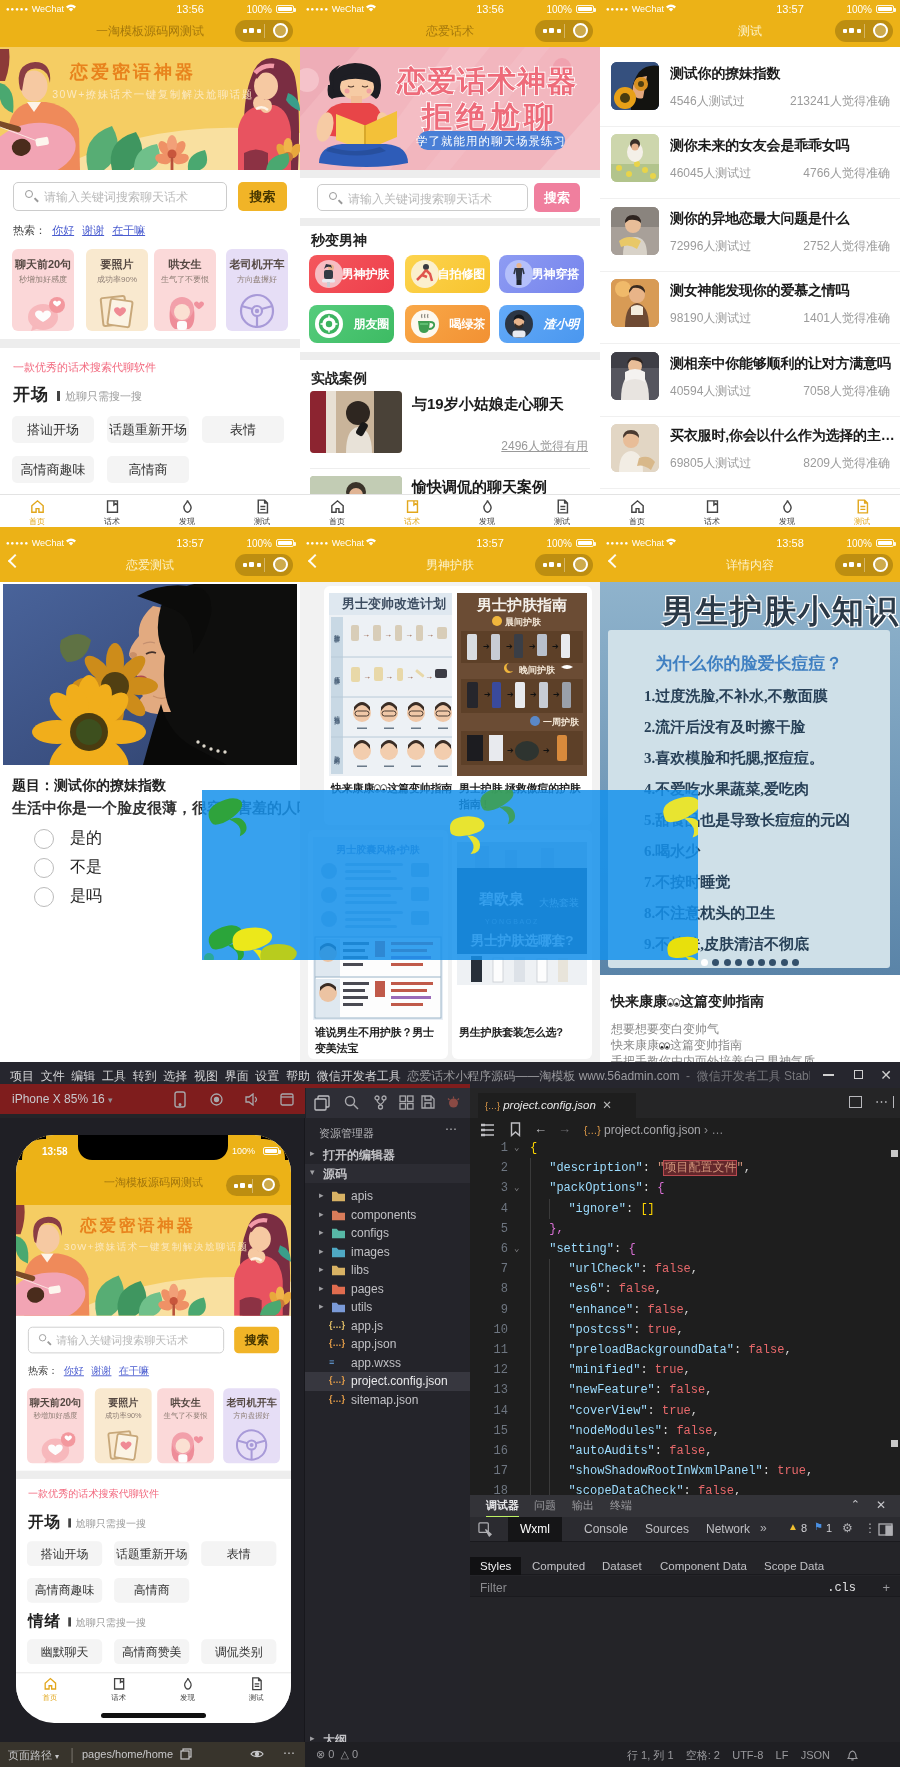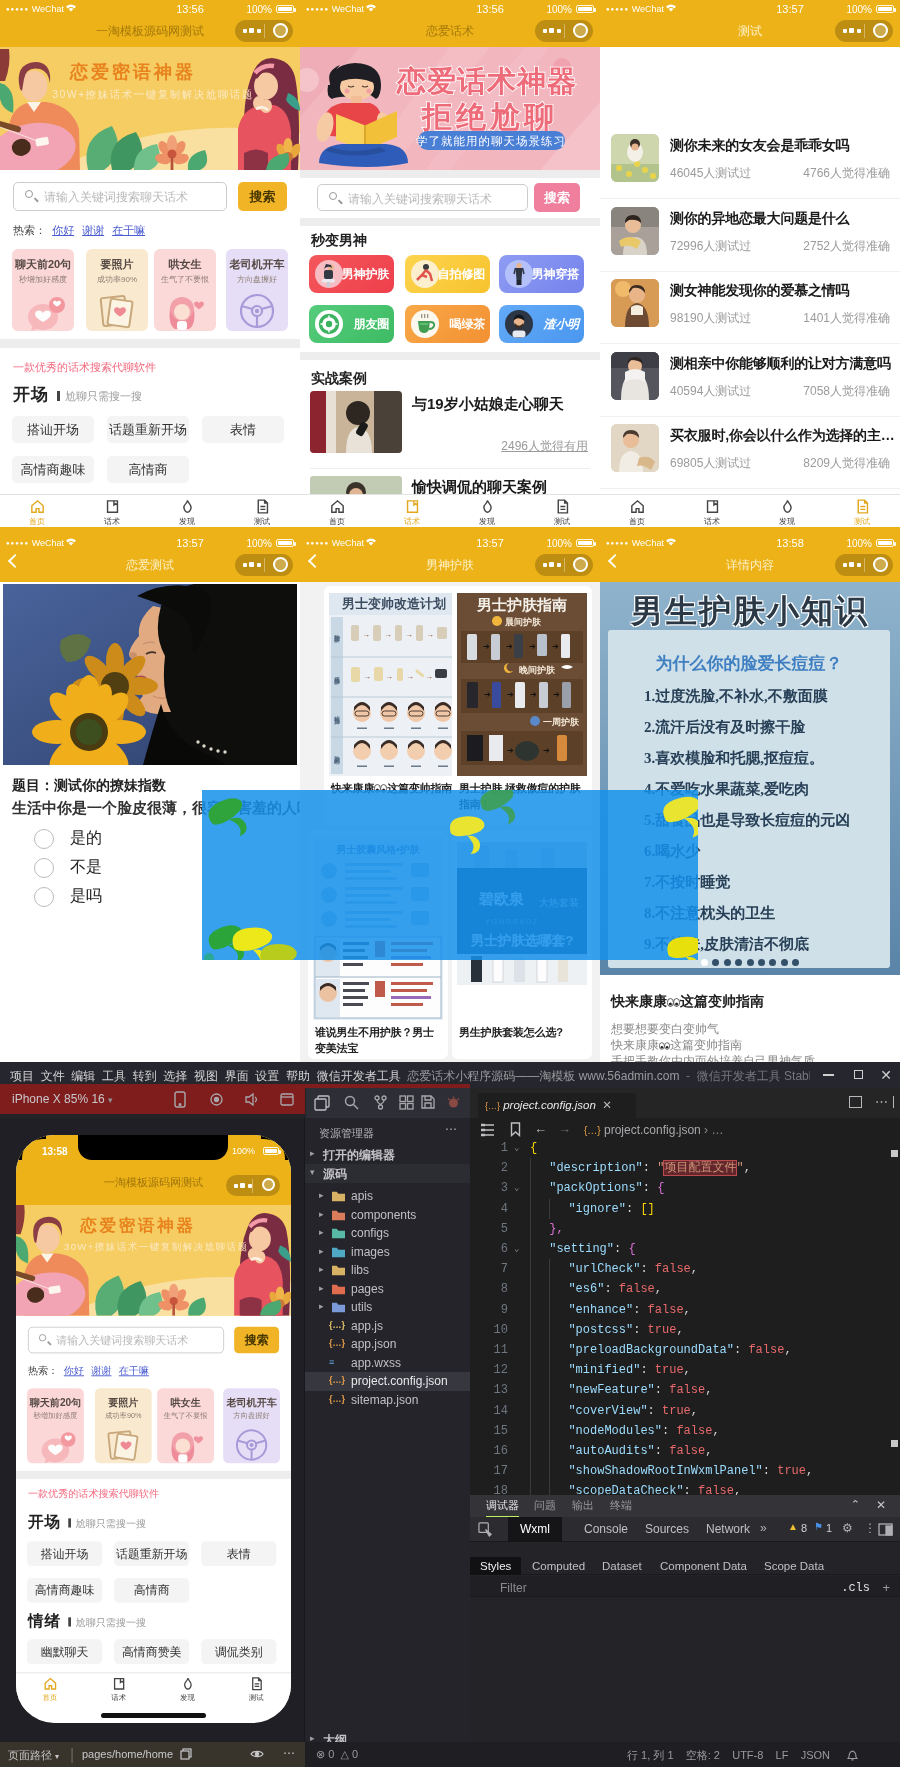--- a/index.html
+++ b/index.html
@@ -394,20 +394,35 @@
         <div class="caps">
           <div class="dots">
             <i></i>
             <i></i>
             <i></i>
           </div>
           <div class="div"></div>
           <div class="cir"></div>
         </div>
       </div>
+  <div class="titem" style="top:55px;">
+        <div class="th" style="background:#2e4a75;"><svg width="48" height="48" viewBox="0 0 48 48">
+            <rect width="48" height="48" fill="#35507e"></rect>
+            <path d="M48 4 L48 48 L20 48 Q18 24 28 10 Q36 2 48 4 Z" fill="#131310"></path>
+            <path d="M26 16 Q20 24 22 32 Q26 38 32 36 L36 14 Z" fill="#e2a87e"></path>
+            <g fill="#e8a018">
+              <circle cx="14" cy="36" r="11"></circle>
+            </g>
+            <circle cx="14" cy="36" r="5" fill="#4a3c10"></circle>
+            <circle cx="30" cy="22" r="7" fill="#d89020"></circle>
+            <circle cx="30" cy="22" r="3" fill="#503f10"></circle>
+          </svg></div>
+        <div class="tt">测试你的撩妹指数</div>
+        <div class="ts"><span>4546人测试过</span><span class="rr">213241人觉得准确</span></div>
+      </div>
   <div class="titem" style="top:127px;">
         <div class="th" style="background:#c8d4a8;"><svg width="48" height="48" viewBox="0 0 48 48">
             <rect width="48" height="48" fill="#cdd6ac"></rect>
             <rect y="30" width="48" height="18" fill="#b2c48c"></rect>
             <g fill="#e8d44a">
               <circle cx="8" cy="34" r="3"></circle>
               <circle cx="18" cy="40" r="3"></circle>
               <circle cx="34" cy="36" r="3"></circle>
               <circle cx="42" cy="42" r="3"></circle>
               <circle cx="26" cy="30" r="3"></circle>
@@ -826,21 +841,21 @@
           <div class="dots">
             <i></i>
             <i></i>
             <i></i>
           </div>
           <div class="div"></div>
           <div class="cir"></div>
         </div>
       </div>
   <div id="poster6" style="position:absolute;left:0px;top:55px;width:300px;height:393px;background:linear-gradient(180deg,#8fb3cc,#5a84a8);">
-    <div style="position:absolute;left:0;top:8px;width:100%;text-align:center;font-size:32px;font-weight:bold;color:#2b3947;letter-spacing:2px;text-shadow:-1px -1px 0 #fff,1px -1px 0 #fff,-1px 1px 0 #fff,1px 1px 0 #fff;">男生护肤小知识</div>
+    <div style="position:absolute;left:0;top:8px;width:100%;text-align:right;font-size:32px;font-weight:bold;color:#2b3947;letter-spacing:2px;text-shadow:-1px -1px 0 #fff,1px -1px 0 #fff,-1px 1px 0 #fff,1px 1px 0 #fff;">男生护肤小知识</div>
     <div style="position:absolute;left:8px;top:48px;width:282px;height:338px;background:#cfe0e8;border-radius:3px;">
       <div style="position:absolute;left:0;top:22px;width:100%;text-align:center;font-size:17px;font-weight:bold;color:#3f7fc1;">为什么你的脸爱长痘痘？</div>
       <div class="pline" style="top:57px;">1.过度洗脸,不补水,不敷面膜</div>
       <div class="pline" style="top:88px;">2.流汗后没有及时擦干脸</div>
       <div class="pline" style="top:119px;">3.喜欢模脸和托腮,抠痘痘。</div>
       <div class="pline" style="top:150px;">4.不爱吃水果蔬菜,爱吃肉</div>
       <div class="pline" style="top:181px;">5.甜食品也是导致长痘痘的元凶</div>
       <div class="pline" style="top:212px;">6.喝水少</div>
       <div class="pline" style="top:243px;">7.不按时睡觉</div>
       <div class="pline" style="top:274px;">8.不注意枕头的卫生</div>
@@ -1218,21 +1233,21 @@
           <div class="cl" style="top:298px;"><span class="ln">16</span><span class="cd"><span style="border-left:1px solid #3a3a3a;display:inline-block;width:19.2px;">&nbsp;</span><span style="border-left:1px solid #3a3a3a;display:inline-block;width:19.2px;">&nbsp;</span><span class="ck">"autoAudits"</span><span class="cp">:</span> <span class="cb">false</span><span class="cp">,</span></span></div>
           <div class="cl" style="top:318.2px;"><span class="ln">17</span><span class="cd"><span style="border-left:1px solid #3a3a3a;display:inline-block;width:19.2px;">&nbsp;</span><span style="border-left:1px solid #3a3a3a;display:inline-block;width:19.2px;">&nbsp;</span><span class="ck">"showShadowRootInWxmlPanel"</span><span class="cp">:</span> <span class="cb">true</span><span class="cp">,</span></span></div>
           <div class="cl" style="top:338.4px;"><span class="ln">18</span><span class="cd"><span style="border-left:1px solid #3a3a3a;display:inline-block;width:19.2px;">&nbsp;</span><span style="border-left:1px solid #3a3a3a;display:inline-block;width:19.2px;">&nbsp;</span><span class="ck">"scopeDataCheck"</span><span class="cp">:</span> <span class="cb">false</span><span class="cp">,</span></span></div>
         </div>
     <div style="position:absolute;right:2px;top:62px;width:7px;height:7px;background:#c8c8c8;"></div>
     <div style="position:absolute;right:2px;top:352px;width:7px;height:7px;background:#c8c8c8;"></div>
   </div>
 
   <div id="debugger" style="position:absolute;left:470px;top:433px;width:430px;height:247px;background:#242428;">
     <div style="position:absolute;left:0;top:0;width:430px;height:22px;background:#333338;">
-      <span class="dtab" style="left:16px;color:#e8e8ea;border-bottom:6px solid #bef264;">调试器</span>
+      <span class="dtab" style="left:16px;color:#e8e8ea;border-bottom:6px solid #bef264;font-weight:bold;">调试器</span>
       <span class="dtab" style="left:64px;">问题</span>
       <span class="dtab" style="left:102px;">输出</span>
       <span class="dtab" style="left:140px;">终端</span>
       <span style="position:absolute;right:40px;top:3px;color:#c8c8cc;font-size:11px;">⌃</span>
       <span style="position:absolute;right:14px;top:3px;color:#c8c8cc;font-size:12px;">✕</span>
     </div>
     <div style="position:absolute;left:0;top:22px;width:430px;height:25px;background:#2b2b30;border-bottom:1px solid #1a1a1e;">
       <svg style="position:absolute;left:8px;top:5px" width="15" height="15" viewBox="0 0 16 16" fill="none" stroke="#b0b0b4" stroke-width="1.3">
             <rect x="1" y="1" width="10" height="10" rx="1"></rect>
             <path d="M8 8 L12 15 L14 13 Z" fill="#b0b0b4"></path>
@@ -1254,22 +1269,22 @@
           </svg>
     </div>
     <div style="position:absolute;left:0;top:62px;width:430px;height:18px;background:#242428;border-bottom:1px solid #1a1a1e;">
       <span class="stab" style="left:0px;background:#111113;color:#f0f0f2;">Styles</span>
       <span class="stab" style="left:52px;">Computed</span>
       <span class="stab" style="left:122px;">Dataset</span>
       <span class="stab" style="left:180px;">Component Data</span>
       <span class="stab" style="left:284px;">Scope Data</span>
     </div>
     <div style="position:absolute;left:0;top:81px;width:430px;height:21px;background:#202024;border-bottom:1px solid #1a1a1e;">
-      <span style="position:absolute;left:10px;top:5px;font-size:12px;color:#8a8a8e;margin-left:20px;">Filter</span>
-      <span style="position:absolute;right:30px;top:5px;font-size:12px;color:#e0e0e2;font-family:'Liberation Mono',monospace;">.cls</span>
+      <span style="position:absolute;left:10px;top:5px;font-size:12px;color:#8a8a8e;">Filter</span>
+      <span style="position:absolute;right:44px;top:5px;font-size:12px;color:#e0e0e2;font-family:'Liberation Mono',monospace;">.cls</span>
       <span style="position:absolute;right:10px;top:4px;font-size:13px;color:#9a9a9e;">+</span>
     </div>
   </div>
 
   <div style="position:absolute;left:0;top:680px;width:900px;height:25px;background:#1f1f23;">
     <div style="position:absolute;left:0;top:0;width:305px;height:25px;background:#38342c;">
       <span style="position:absolute;left:8px;top:6px;font-size:11px;color:#c8c8ca;">页面路径 <span style="font-size:8px;">▾</span></span>
       <span style="position:absolute;left:70px;top:4px;color:#6a665e;">|</span>
       <span style="position:absolute;left:82px;top:6px;font-size:11px;color:#c8c8ca;">pages/home/home</span>
       <svg style="position:absolute;left:180px;top:6px" width="12" height="12" viewBox="0 0 12 12" fill="none" stroke="#c8c8ca" stroke-width="1.2">

